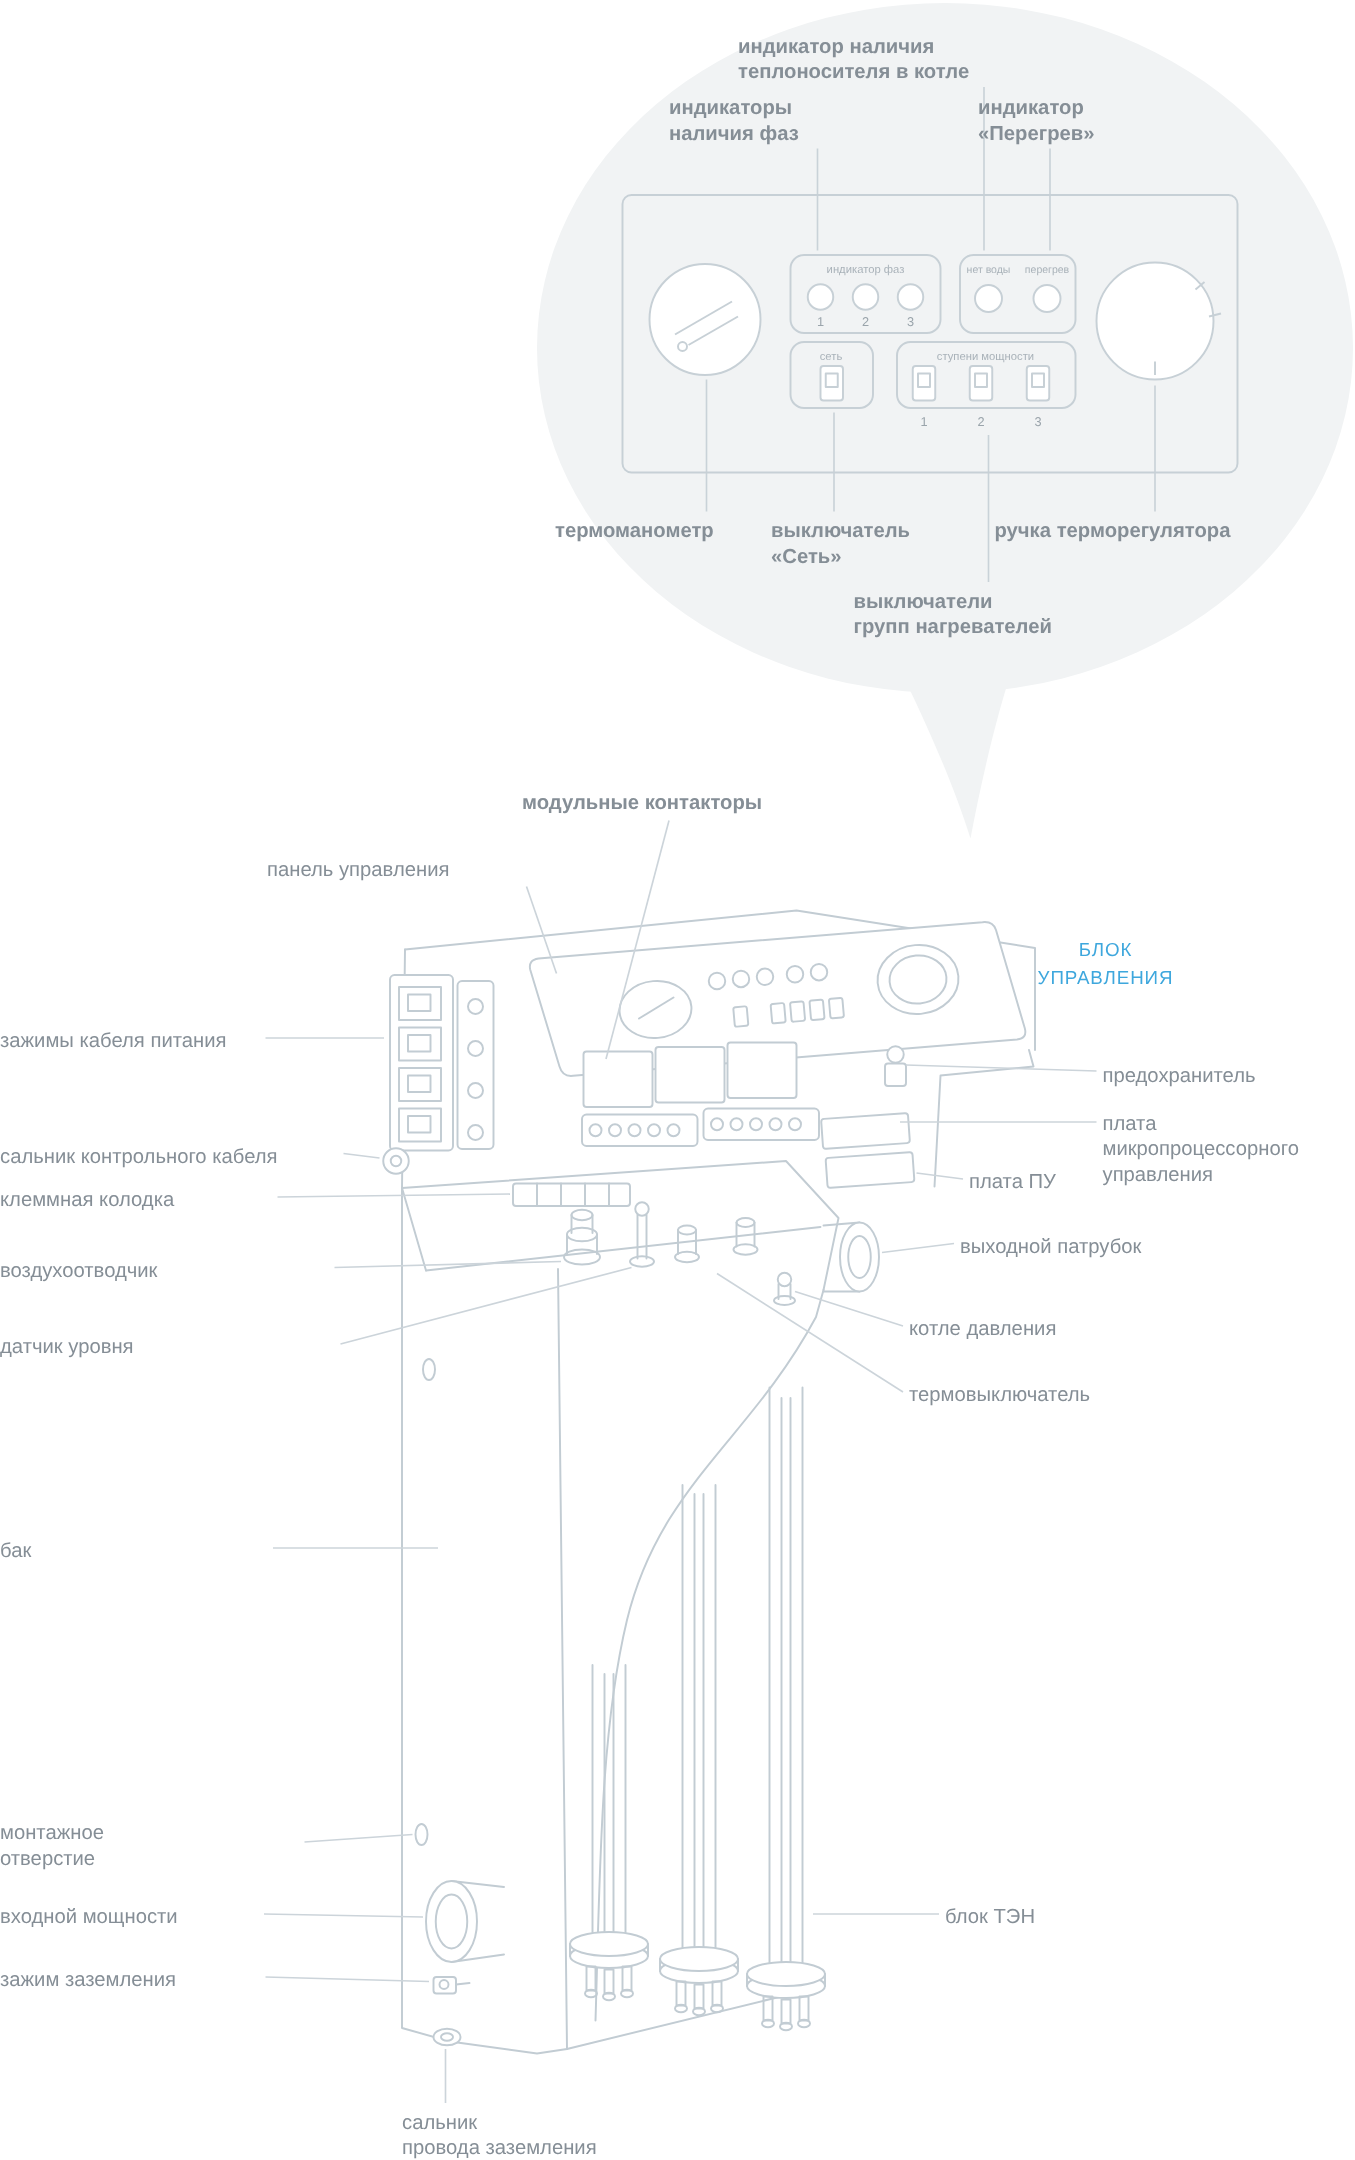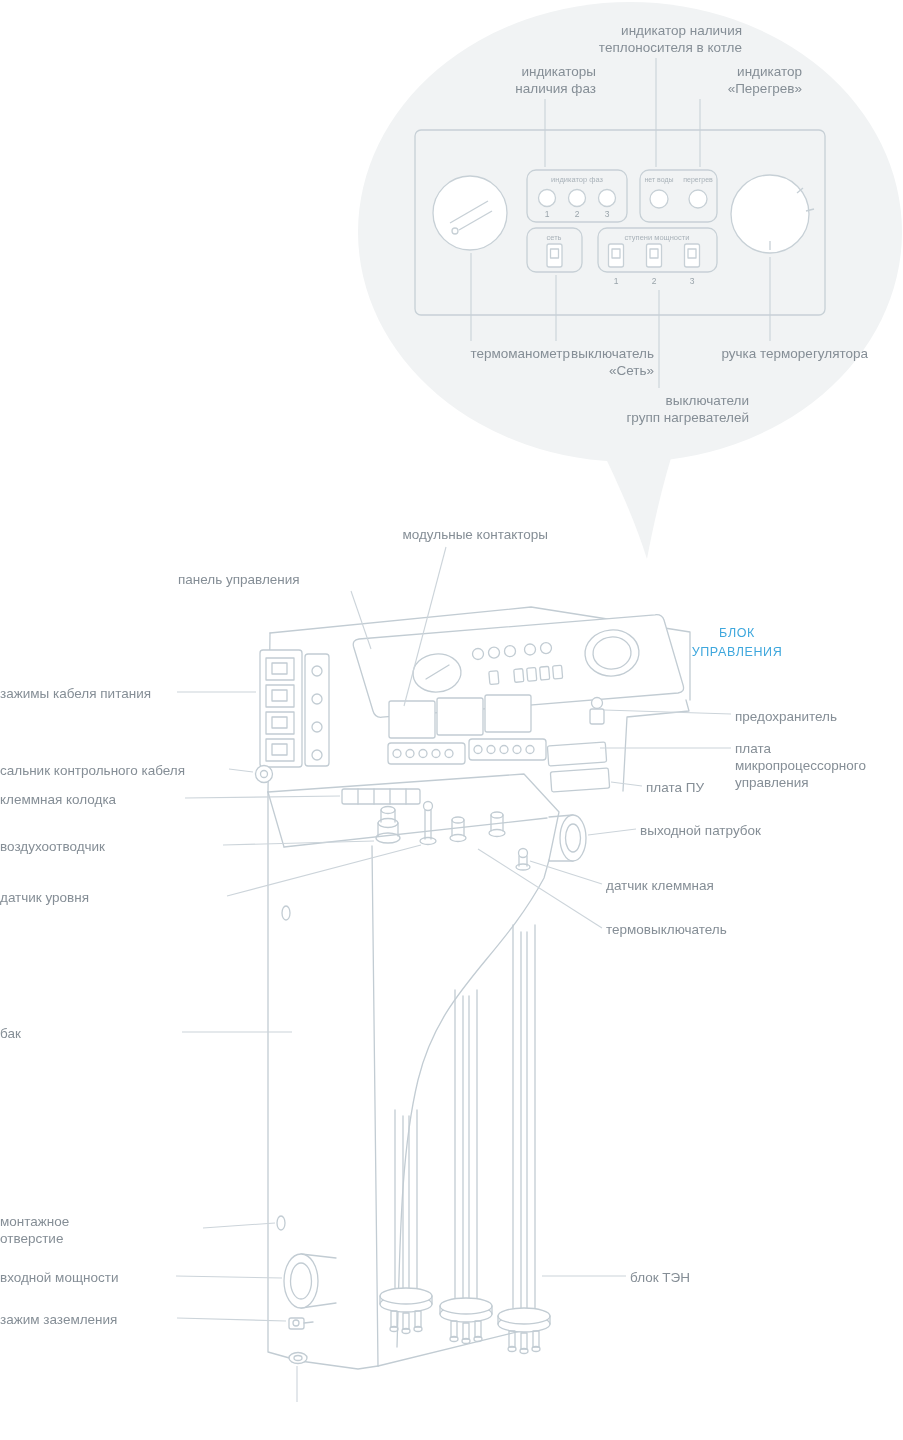--- a/index.html
+++ b/index.html
@@ -1,21 +1,21 @@
 <!DOCTYPE html>
 <html><head>
 <meta charset="utf-8">
 <style>
   * { margin:0; padding:0; box-sizing:border-box; }
   html,body { background:#ffffff; }
   body { font-family:"Liberation Sans", sans-serif; }
   .canvas { position:relative; width:903px; height:1440px; background:#fff; overflow:hidden; }
   .art { position:absolute; left:0; top:0; }
   .lbl { position:absolute; font-size:13.5px; line-height:1.26; color:#858e96; white-space:pre-line; }
-  .lbl.center { text-align:right; }
+  .lbl.center { text-align:left;font-weight:bold; }
   .lbl.right  { }
   .lbl.blue { color:#3ea7dd; font-size:12.5px; letter-spacing:.6px; line-height:1.55;text-align:center; }
   svg text { font-family:"Liberation Sans", sans-serif; fill:#a9b2b9; }
   .t7  { font-size:7px; }
   .t75 { font-size:7.5px; }
   .t85 { font-size:8.5px; fill:#9aa4ab; }
 </style>
 </head>
 <body>
 
@@ -319,26 +319,28 @@
   <div class="lbl right" style="left:0;     top:685px;  width:172px">зажимы кабеля питания</div>
   <div class="lbl right" style="left:0;     top:762px;  width:225px">сальник контрольного кабеля</div>
   <div class="lbl right" style="left:0;     top:791px;  width:181px">клеммная колодка</div>
   <div class="lbl right" style="left:0;     top:838px;  width:219px">воздухоотводчик</div>
   <div class="lbl right" style="left:0;     top:889px;  width:223px">датчик уровня</div>
   <div class="lbl right" style="left:0;     top:1025px; width:178px">бак</div>
   <div class="lbl right" style="left:0;     top:1213px; width:199px">монтажное
 отверстие</div>
   <div class="lbl right" style="left:0;     top:1269px; width:172px">входной мощности</div>
   <div class="lbl right" style="left:0;     top:1311px; width:173px">зажим заземления</div>
+  <div class="lbl" style="left:268px; top:1406px; width:220px">сальник
+провода заземления</div>
 
   <div class="lbl blue" style="left:662px; top:624px;  width:150px">БЛОК
 УПРАВЛЕНИЯ</div>
   <div class="lbl" style="left:735px; top:708px;  width:165px">предохранитель</div>
   <div class="lbl" style="left:735px; top:740px;  width:170px">плата
 микропроцессорного
 управления</div>
   <div class="lbl" style="left:646px; top:779px;  width:120px">плата ПУ</div>
   <div class="lbl" style="left:640px; top:822px;  width:160px">выходной патрубок</div>
-  <div class="lbl" style="left:606px; top:877px;  width:150px">датчик клеммная</div>
+  <div class="lbl" style="left:606px; top:877px;  width:150px">котле давления</div>
   <div class="lbl" style="left:606px; top:921px;  width:160px">термовыключатель</div>
   <div class="lbl" style="left:630px; top:1269px; width:120px">блок ТЭН</div>
 
 </div>
 
 </body></html>

